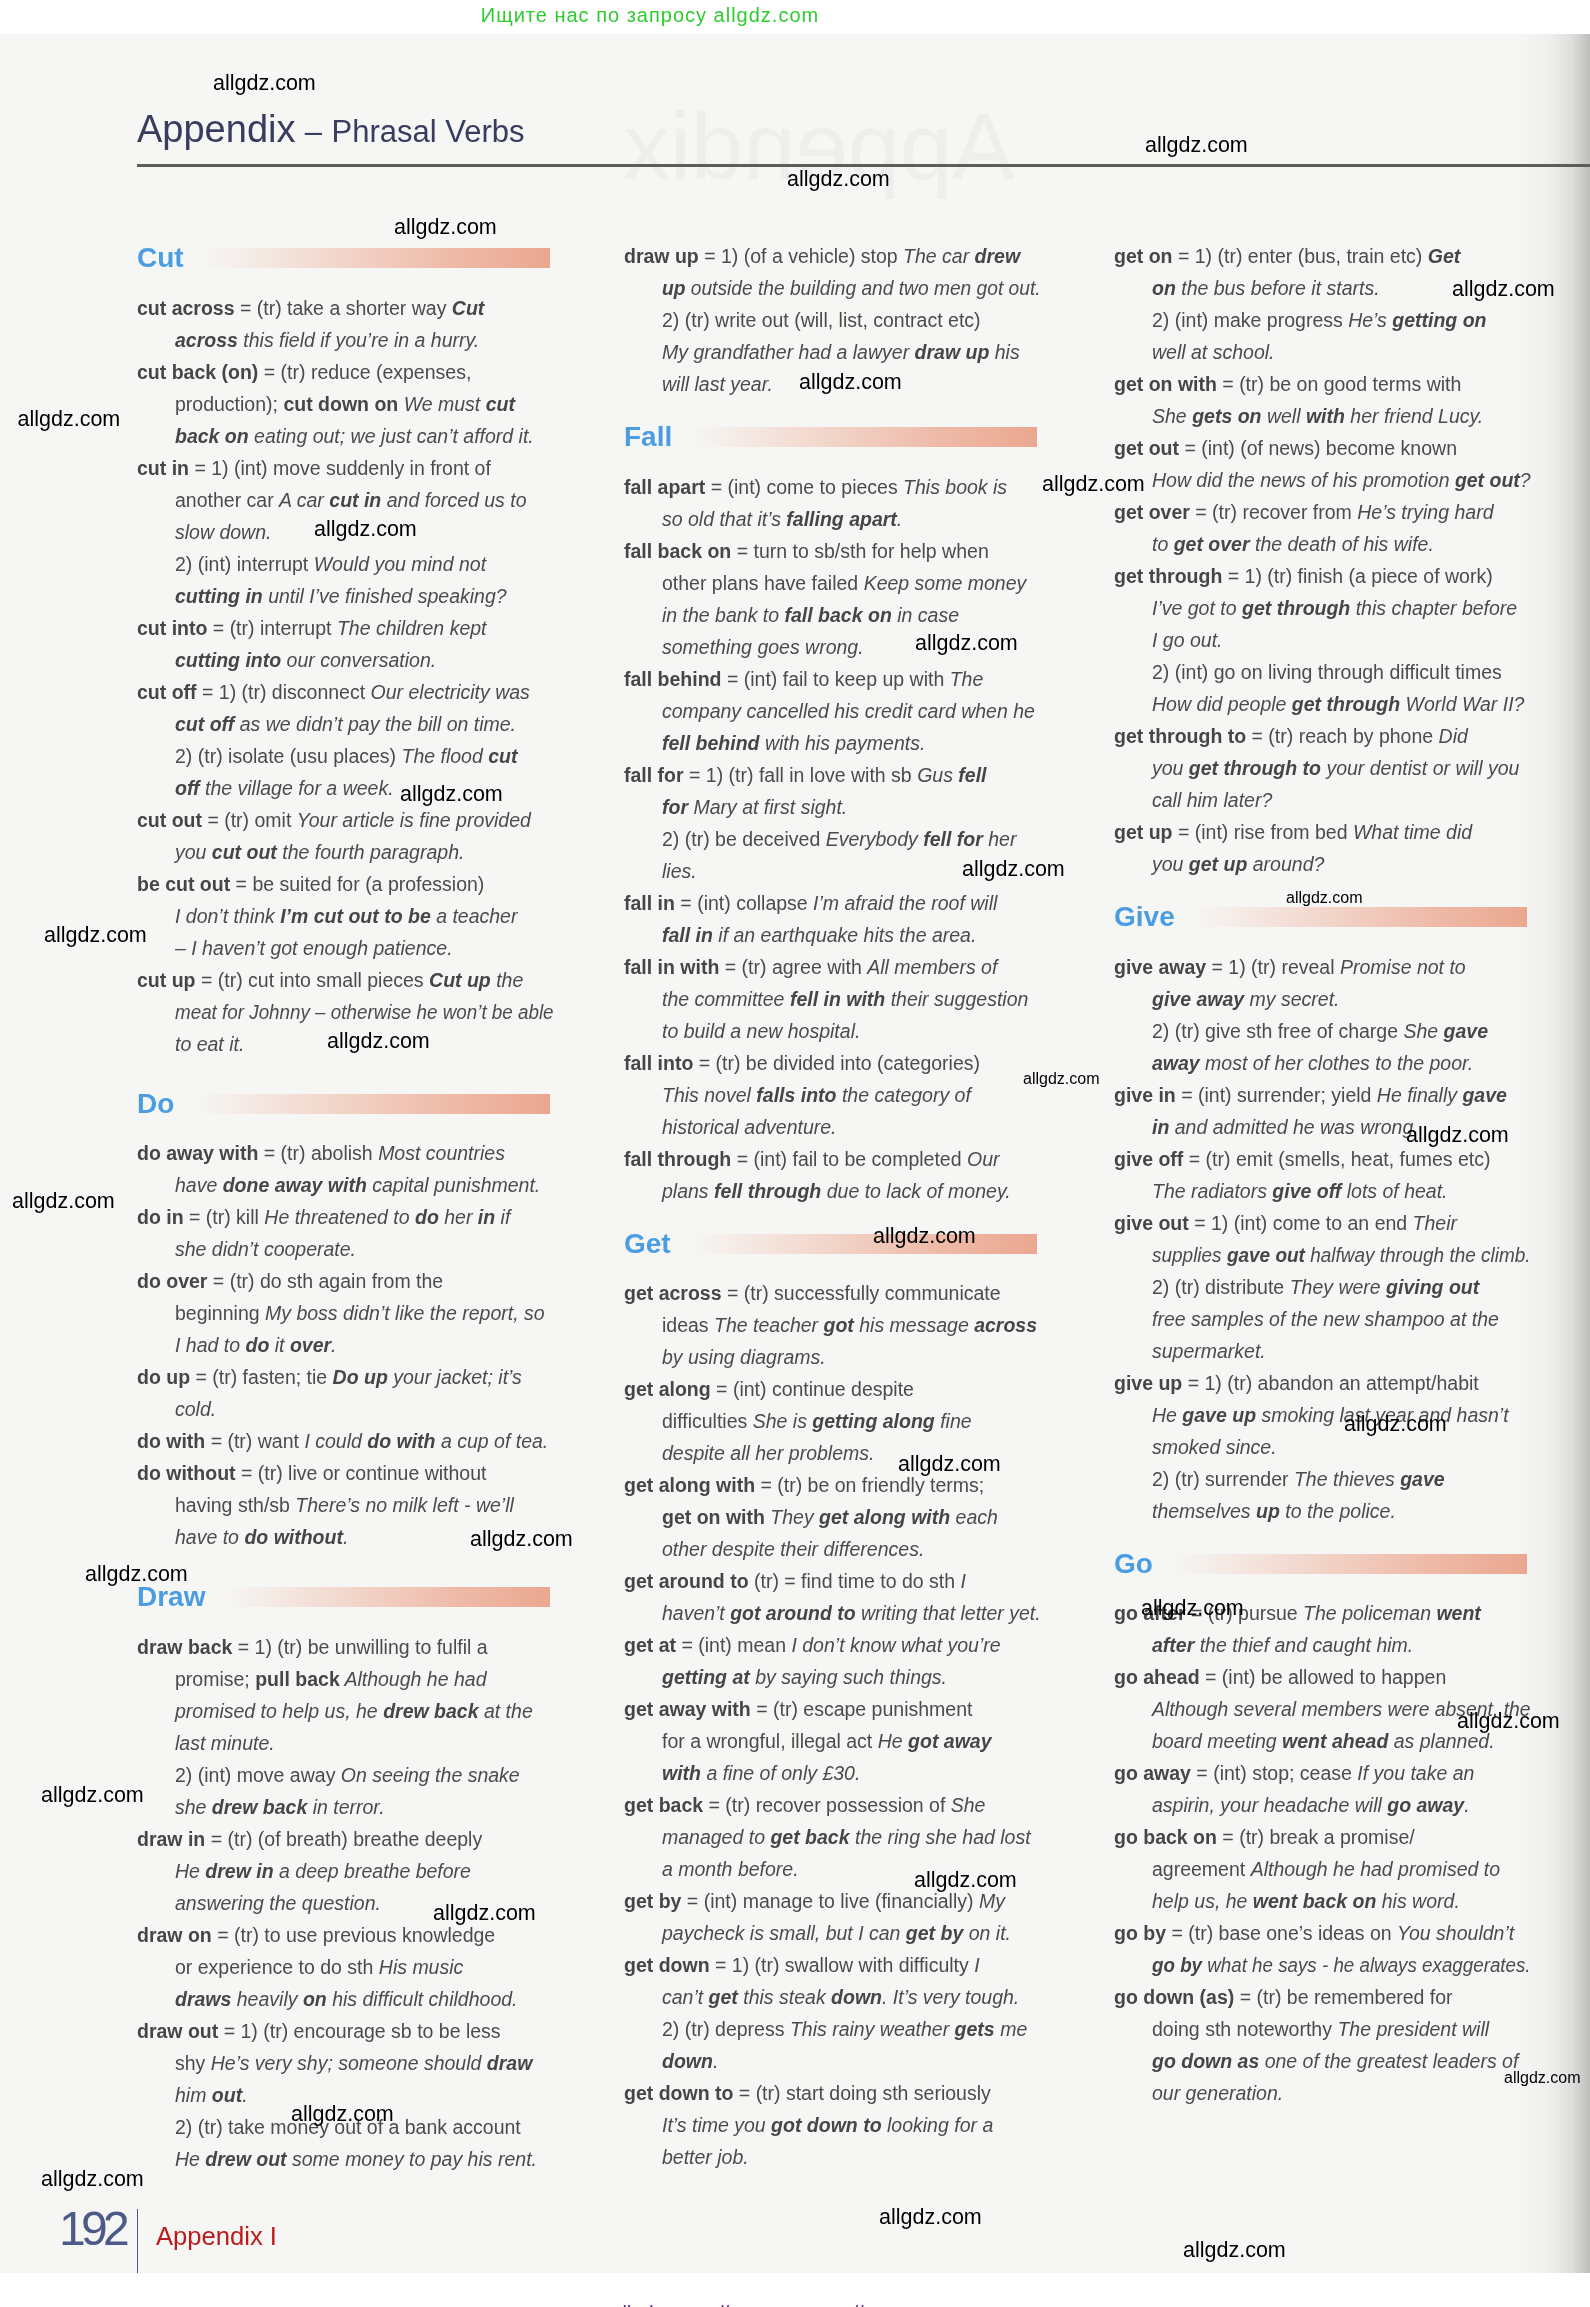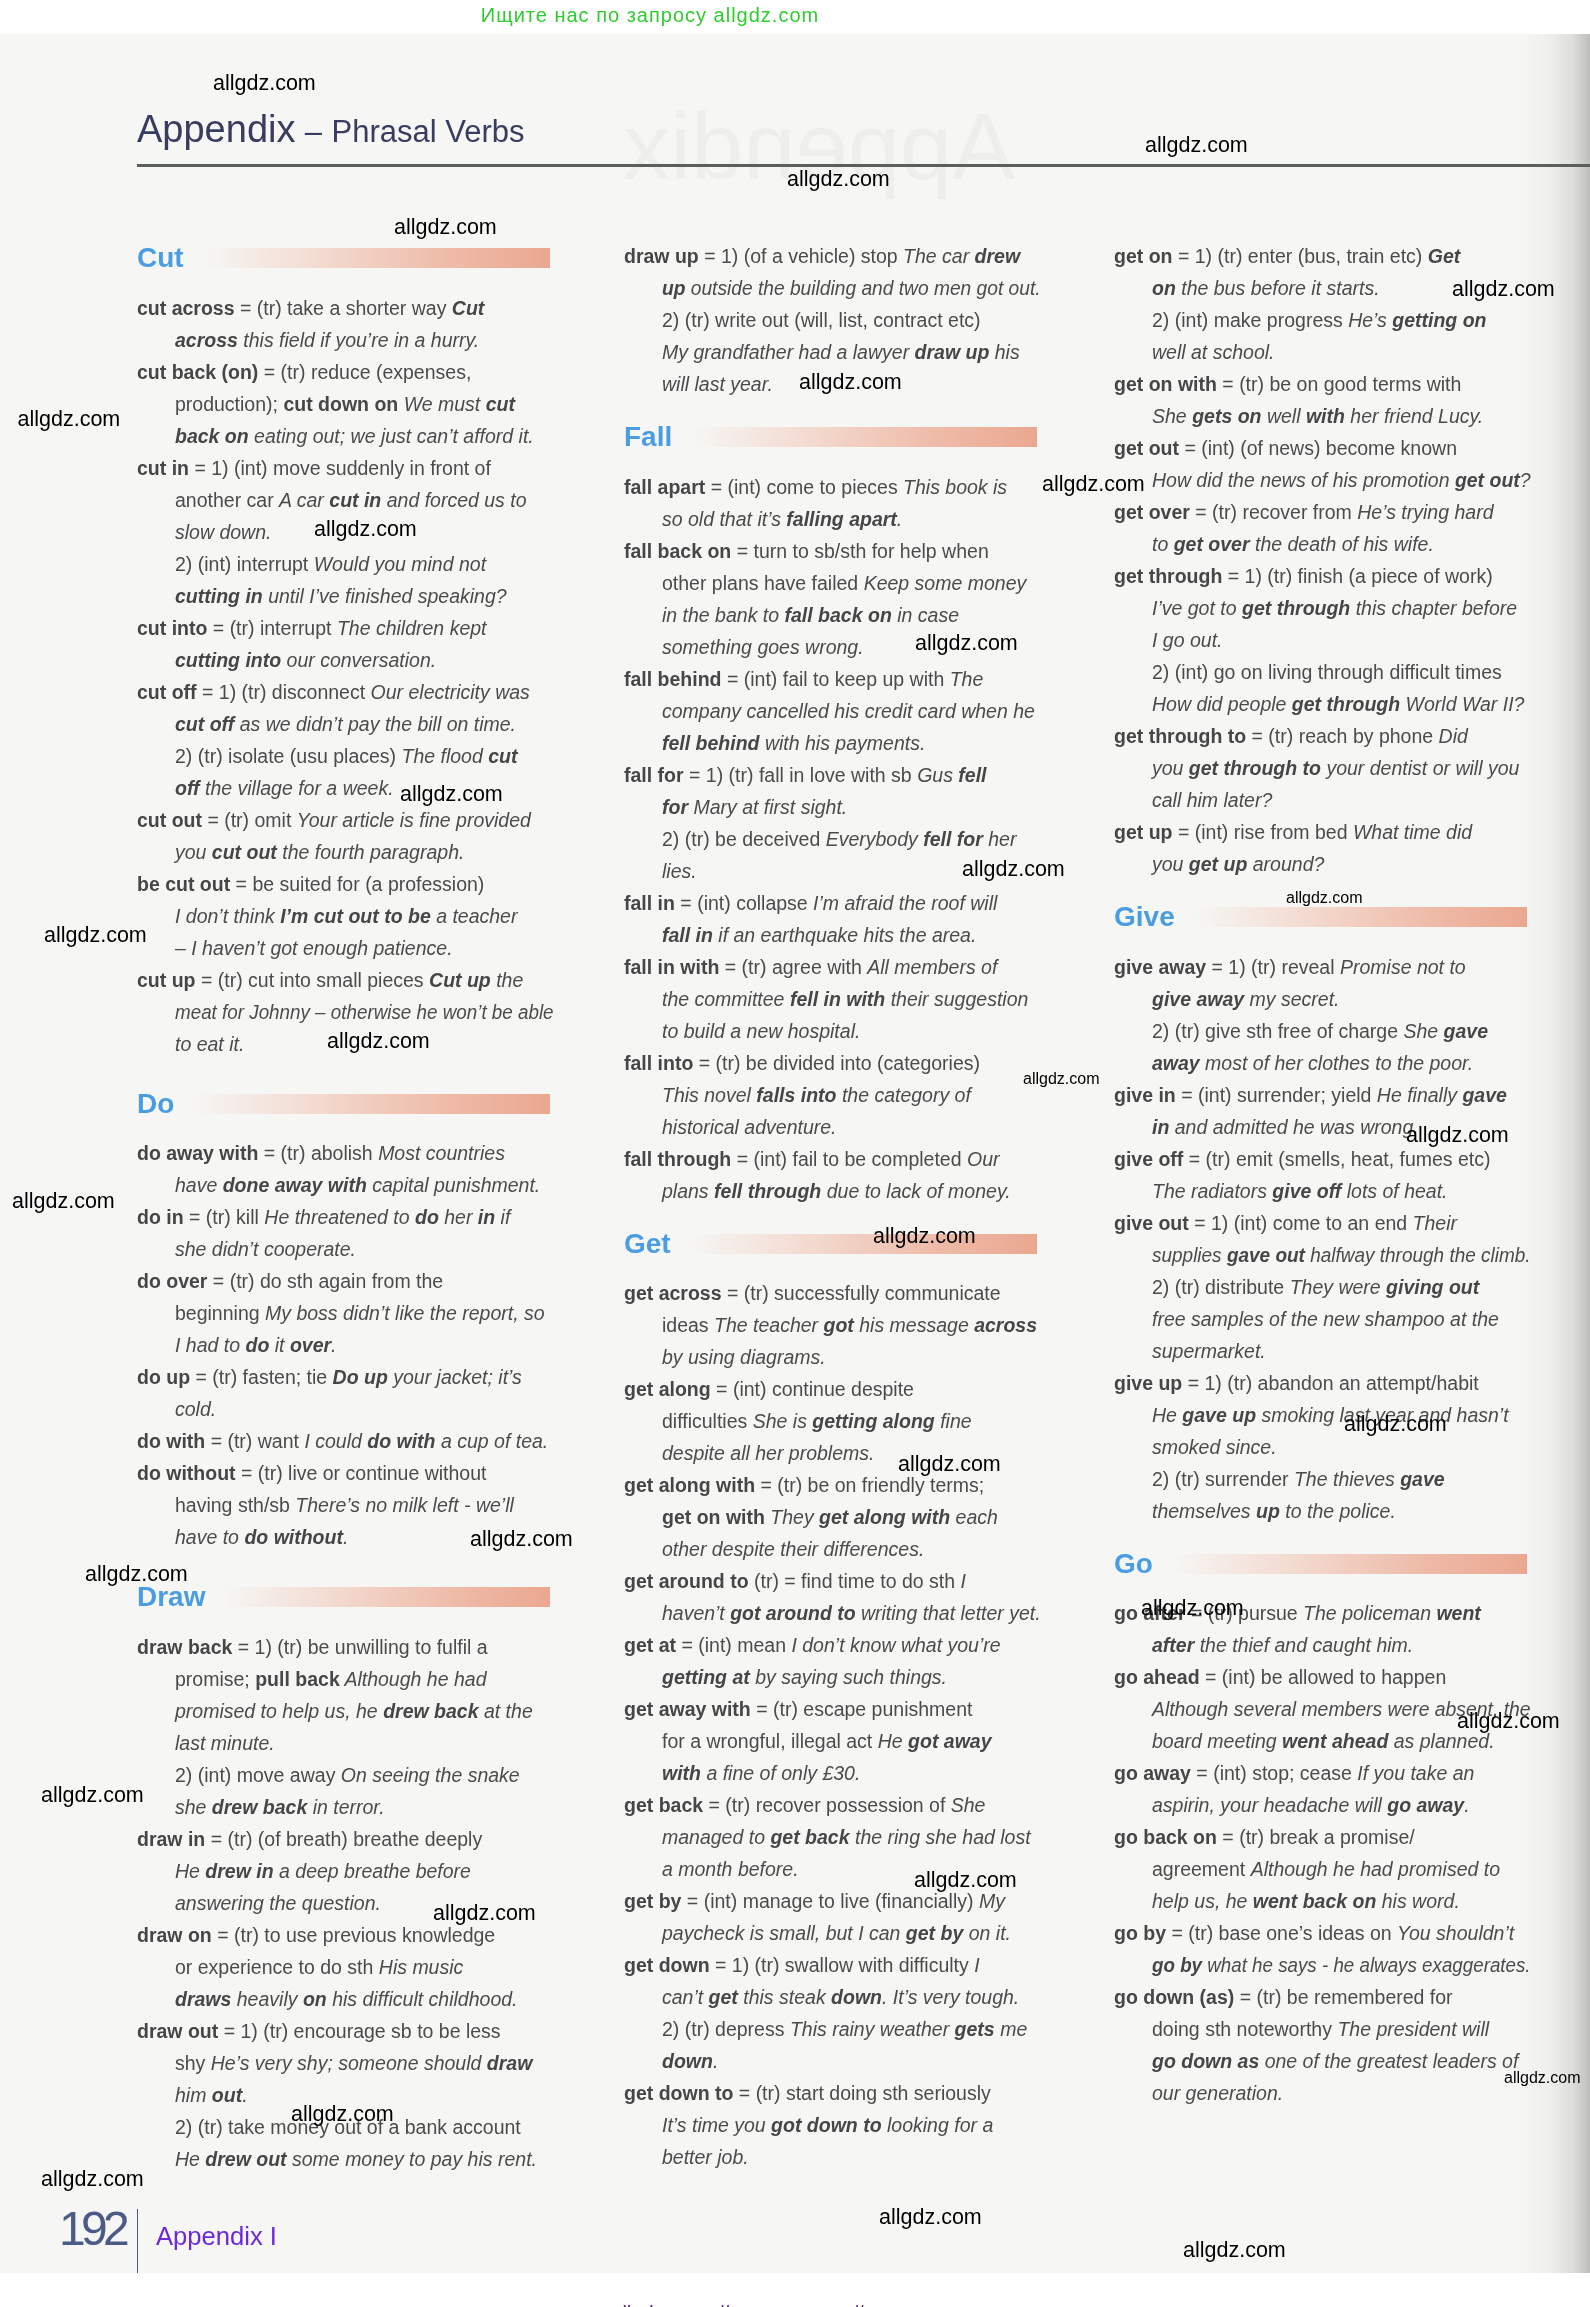--- a/index.html
+++ b/index.html
@@ -79,21 +79,21 @@
   .footer-num {
     position: absolute; left: 59px; top: 2205px; font-size: 48px; line-height: 1;
     letter-spacing: -4.7px; color: #4b5a86; font-family: "Liberation Sans", sans-serif;
   }
   .footer-bar {
     position: absolute; left: 137px; top: 2209px; width: 1.3px; height: 64px;
     background: #4b5a86;
   }
   .footer-section {
     position: absolute; left: 156px; top: 2224px; font-size: 25.6px; line-height: 1;
-    color: #6d28d9; font-family: "Liberation Sans", sans-serif;
+    color: #b91c1c; font-family: "Liberation Sans", sans-serif;
   }
   .bottom-links {
     position: absolute; left: 0; top: 2279px; width: 1591px; text-align: center;
     font-size: 20px; line-height: 1; color: #5b2c8f; white-space: pre;
     font-family: "Liberation Sans", sans-serif;
     margin-top: 24px;
   }
 </style>
 </head>
 <body>

